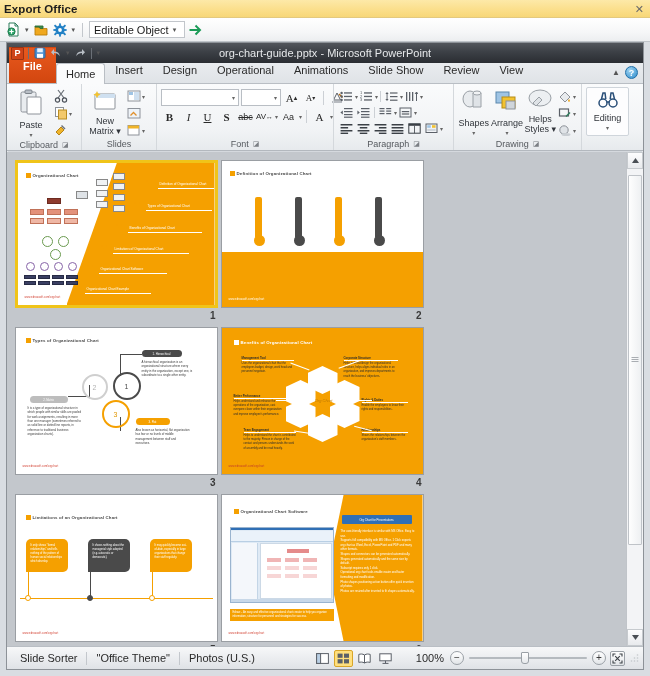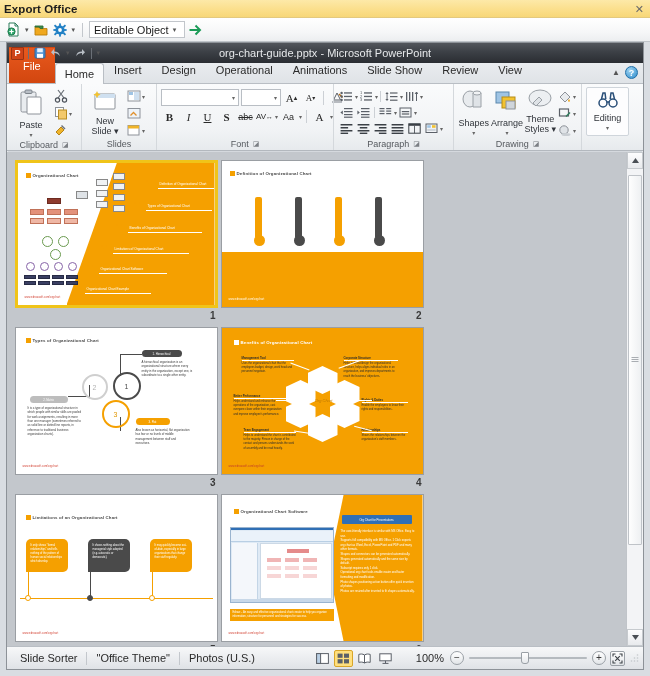--- a/index.html
+++ b/index.html
@@ -77,21 +77,21 @@
     display: flex; align-items: flex-end; padding-left: 2px; position: relative;
     border-bottom: 1px solid #b9bec4;
   }
   .tab {
     height: 28px; padding: 0 9px; font-size: 11px; color: #2a2a2a;
     display: flex; align-items: center; cursor: pointer;
     border: 1px solid transparent; border-bottom: none;
   }
   .tab.file {
     background: linear-gradient(to bottom,#e8591e 0%, #d2460f 100%);
-    color: #fff; font-weight: normal; padding: 16px 13px; height: 36px;
+    color: #fff; font-weight: bold; padding: 16px 13px; height: 36px;
   }
   .tab.active {
     background: #fafbfc; border-color: #b9bec4;
     border-top-left-radius: 3px; border-top-right-radius: 3px;
     position: relative; z-index: 3; margin-bottom: -1px; height: 21px;
   }
   .tabs-right { position: absolute; right: 5px; top: 3px; display: flex; align-items: center; gap: 5px; }
   .chev-up { font-size: 8px; color: #555; cursor: pointer; }
   .help-btn {
     width: 13px; height: 13px; border-radius: 50%;
@@ -399,21 +399,21 @@
         <div class="rgroup-body">
           <div class="bigbtn" style="width:38px">
             <span class="glyph">
               <svg width="26" height="24" viewBox="0 0 26 24">
                 <rect x="3" y="5" width="20" height="15" rx="1" fill="#fff" stroke="#8d9299"></rect>
                 <rect x="3" y="5" width="20" height="4" fill="#cfe0f0"></rect>
                 <path d="M5 2l1.2 2.4L8.6 5.6 6.2 6.8 5 9.2 3.8 6.8 1.4 5.6 3.8 4.4z" fill="#f2c230"></path>
               </svg>
             </span>
             <span style="white-space:pre-line">New
-Slide ▾</span>
+Matrix ▾</span>
           </div>
           <div class="smallcol">
             <div class="smallbtn">
               <svg width="14" height="13" viewBox="0 0 14 13">
                 <rect x="1" y="1" width="12" height="10" fill="#fff" stroke="#8d9299"></rect>
                 <rect x="2" y="2" width="4" height="3" fill="#9fc4e4"></rect>
                 <rect x="7" y="2" width="5" height="8" fill="#cfe0f0"></rect>
               </svg>
               <span class="mini-caret">▾</span>
             </div>
@@ -668,21 +668,21 @@
             <span>Arrange</span>
             <span style="font-size:6px;color:#666">▾</span>
           </div>
           <div class="bigbtn" style="width:33px">
             <span class="glyph">
               <svg width="26" height="22" viewBox="0 0 26 22">
                 <ellipse cx="13" cy="9" rx="11" ry="8" fill="#eceff2" stroke="#9aa0a6"></ellipse>
                 <path d="M6 14l6-6 3 3-6 6z" fill="#dfe3e7" stroke="#9aa0a6"></path>
               </svg>
             </span>
-            <span style="white-space:pre-line">Theme
+            <span style="white-space:pre-line">Helps
 Styles ▾</span>
           </div>
           <div class="smallcol">
             <div class="smallbtn">
               <svg width="14" height="13" viewBox="0 0 14 13">
                 <path d="M2 7l5-5 5 5-5 5z" fill="#e8ebee" stroke="#8d9299"></path>
                 <path d="M11 9c1.3 1.6 1.3 2.8 0 2.8S9.7 10.6 11 9z" fill="#f0a81e"></path>
               </svg>
               <span class="mini-caret">▾</span>
             </div>

